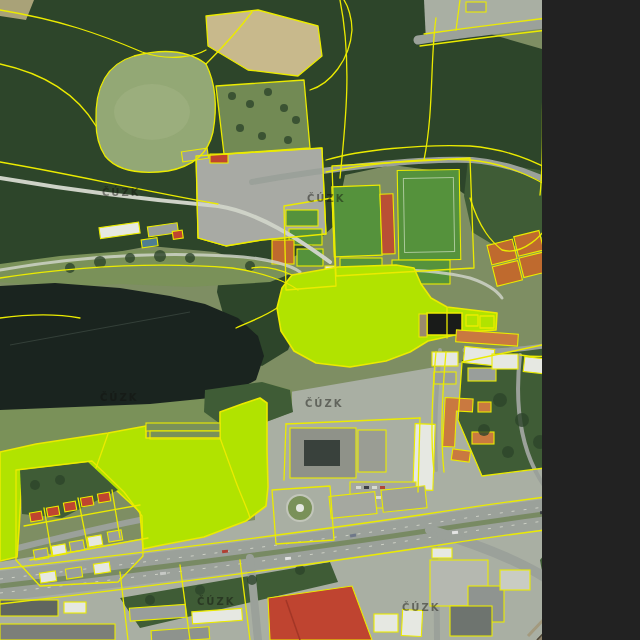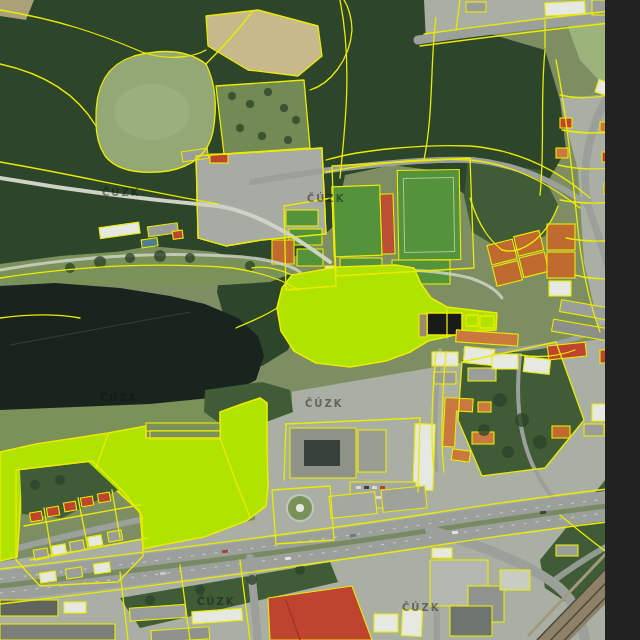--- a/index.html
+++ b/index.html
@@ -6,21 +6,21 @@
     --parcel:#ebeb00; --highlight:#b1e300; --water:#1a241f;
     --forest-dark:#2d452a; --forest-mid:#3f5c36; --meadow:#93a875;
     --park-grass:#7a9159; --field-tan:#c8b98c; --urban-ground:#a9afa3;
     --road:#9ba19a; --road-light:#ced2c7; --pitch-green:#55923c;
     --clay-orange:#bf6a2e; --track-red:#b94f35; --roof-red:#bf4430;
     --roof-orange:#c97940; --roof-white:#e6e8e2; --roof-gray:#999e9b;
     --roof-dark:#60665f; --building-black:#191b19; --rail-band:#8d8168;
     --rail-line:#4e483a;
   }
   html,body{margin:0;padding:0;background:#222;}
-  .viewport{width:605px;height:640px;overflow:hidden;position:relative;cursor:grab;}
+  .viewport{width:542px;height:640px;overflow:hidden;position:relative;cursor:grab;}
   svg{display:block;}
   .f1{fill:var(--forest-dark)} .f2{fill:var(--forest-mid)}
   .mdw{fill:var(--meadow)} .pk{fill:var(--park-grass)} .tan{fill:var(--field-tan)}
   .ug{fill:var(--urban-ground)} .wa{fill:var(--water)} .hl{fill:var(--highlight)}
   .pi{fill:var(--pitch-green)} .cl{fill:var(--clay-orange)} .tr{fill:var(--track-red)}
   .rw{fill:var(--roof-white)} .rg{fill:var(--roof-gray)} .rr{fill:var(--roof-red)}
   .ro{fill:var(--roof-orange)} .rdk{fill:var(--roof-dark)} .blk{fill:var(--building-black)}
   .b{stroke:var(--parcel);stroke-width:1.1}
   .p{fill:none;stroke:var(--parcel);stroke-width:1.3;stroke-linejoin:round;stroke-linecap:round}
   .pf{stroke:var(--parcel);stroke-width:1.6;stroke-linejoin:round}

